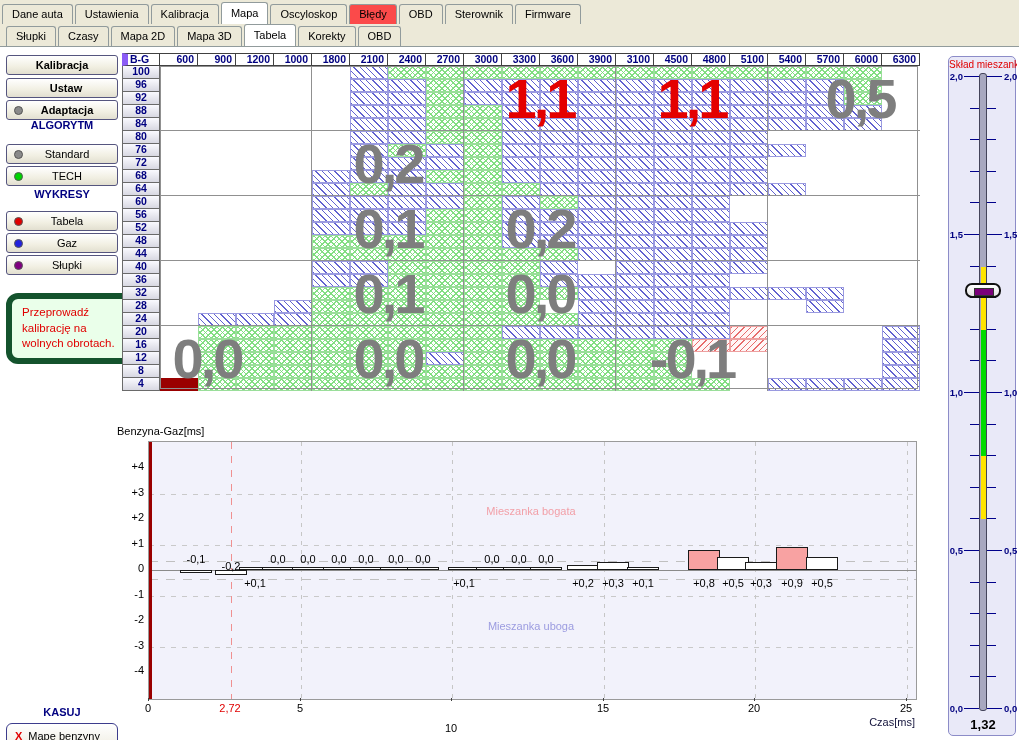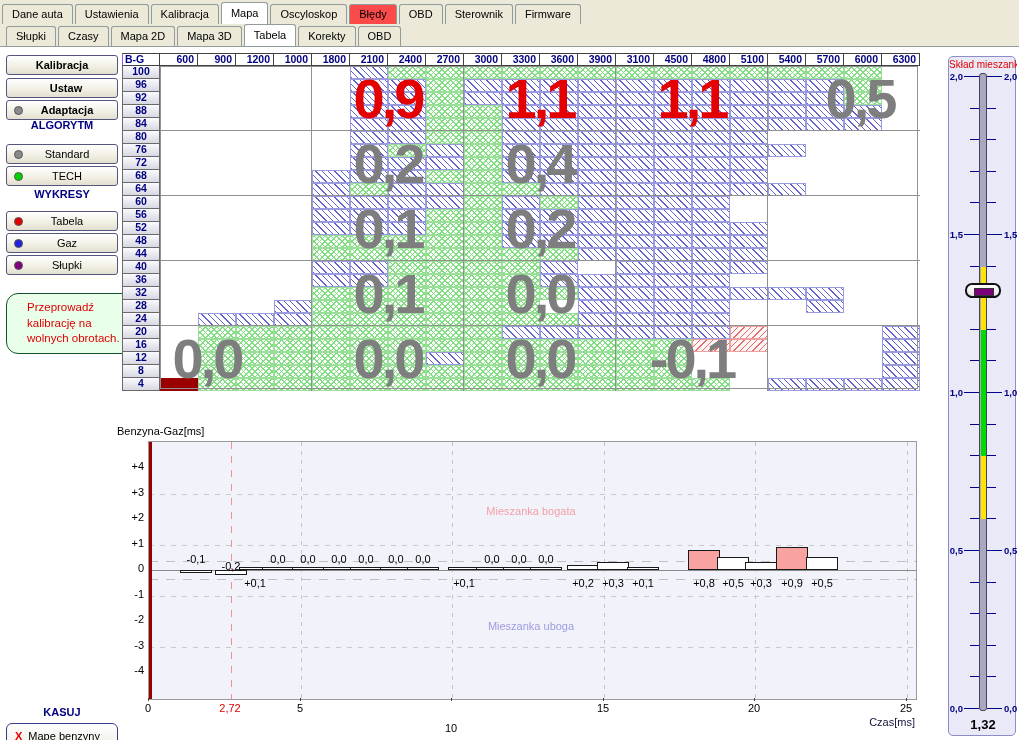--- a/index.html
+++ b/index.html
@@ -14,33 +14,33 @@
   #content{position:absolute;left:0;top:46px;width:1019px;height:694px;background:#ffffff;border-top:1px solid #919b9c;overflow:hidden;}
 
   
   .sbtn{position:absolute;left:6px;width:112px;height:20px;box-sizing:border-box;border:1px solid #55557e;border-radius:3px;
         background:linear-gradient(#ffffff,#f1efe2 60%,#e2dfd0);font-size:11px;display:flex;align-items:center;justify-content:center;cursor:default;}
   .sbtn.bold{font-weight:bold;}
   .sbtn .dot{position:absolute;left:7px;top:5px;width:9px;height:9px;border-radius:50%;border:1px solid #555;box-sizing:border-box;}
   .sbtn .dot + span{margin-left:10px;}
   .sbtn span{pointer-events:none;}
   .sblabel{position:absolute;left:6px;width:112px;text-align:center;font-size:11px;font-weight:bold;color:#000080;}
-  #notice{position:absolute;left:6px;top:246px;width:96px;padding:6px 20px;border:1px solid #14532d;border-radius:12px;
+  #notice{position:absolute;left:6px;top:246px;width:96px;padding:6px 10px;border:6px solid #14532d;border-radius:12px;
           background:#eaffea;color:#e00000;font-size:11.5px;line-height:1.35;}
   #kasuj-label{position:absolute;left:6px;top:659px;width:112px;text-align:center;font-size:11px;font-weight:bold;color:#000080;}
   #kasuj-btn{position:absolute;left:6px;top:676px;width:112px;height:26px;box-sizing:border-box;border:1px solid #3c3c8c;border-radius:6px;
              background:linear-gradient(#ffffff,#efede2);font-size:11px;display:flex;align-items:center;padding-left:8px;}
   #kasuj-btn .x{color:#e00000;font-weight:bold;margin-right:6px;}
 
   
   #map{position:absolute;left:122px;top:6px;width:798px;display:grid;grid-template-columns:repeat(21,38px);grid-auto-rows:13px;}
   #map>div{box-sizing:border-box;}
   .mh{background:#fff;border:1px solid #404040;border-left:none;font-size:10.5px;font-weight:bold;color:#000080;
       text-align:right;padding:0 3px 0 0;line-height:11px;overflow:hidden;}
-  .mh.corner{text-align:left;padding-left:2px;border-left:1px solid #8b5cf6;}
+  .mh.corner{text-align:left;padding-left:2px;border-left:6px solid #8b5cf6;}
   .rh{background:linear-gradient(#fafaff,#d8d8e2);border:1px solid #6a6a6a;border-top:none;font-size:10.5px;font-weight:bold;color:#000080;
       text-align:center;line-height:11px;}
   .mc{background:transparent;}
   .pb{border:1px solid #9a9ae0;background-image:repeating-linear-gradient(45deg,rgba(70,70,200,.85) 0 1px,transparent 1px 4.5px);}
   .pg{border:1px solid #9ade9a;background-image:repeating-linear-gradient(45deg,rgba(120,220,120,.9) 0 1px,transparent 1px 4px),
        repeating-linear-gradient(135deg,rgba(120,220,120,.9) 0 1px,transparent 1px 4px);}
   .pr{border:1px solid #eda0a0;background-color:#fff6f6;background-image:repeating-linear-gradient(135deg,rgba(230,100,100,.95) 0 1px,transparent 1px 4.5px);}
   .pd{background:#9a0000;}
   .bandline{position:absolute;background:#909090;z-index:2;}
   .mapframe{position:absolute;border:1px solid #909090;z-index:2;pointer-events:none;}
@@ -692,26 +692,24 @@
         <div class="mc pb"></div>
         <div class="bandline" style="left: 189px; top: 13px; width: 1px; height: 325px;"></div>
         <div class="bandline" style="left: 38px; top: 77px; width: 760px; height: 1px;"></div>
         <div class="bandline" style="left: 341px; top: 13px; width: 1px; height: 325px;"></div>
         <div class="bandline" style="left: 38px; top: 142px; width: 760px; height: 1px;"></div>
         <div class="bandline" style="left: 493px; top: 13px; width: 1px; height: 325px;"></div>
         <div class="bandline" style="left: 38px; top: 207px; width: 760px; height: 1px;"></div>
         <div class="bandline" style="left: 645px; top: 13px; width: 1px; height: 325px;"></div>
         <div class="bandline" style="left: 38px; top: 272px; width: 760px; height: 1px;"></div>
         <div class="mapframe" style="left: 38px; top: 13px; width: 758px; height: 323px;"></div>
-        <div class="ov red" style="left: 266px; top: 46px;">0,9</div>
         <div class="ov red" style="left: 418px; top: 46px;">1,1</div>
         <div class="ov red" style="left: 570px; top: 46px;">1,1</div>
         <div class="ov gray" style="left: 738px; top: 46px;">0,5</div>
         <div class="ov gray" style="left: 266px; top: 111px;">0,2</div>
-        <div class="ov gray" style="left: 418px; top: 111px;">0,4</div>
         <div class="ov gray" style="left: 266px; top: 176px;">0,1</div>
         <div class="ov gray" style="left: 418px; top: 176px;">0,2</div>
         <div class="ov gray" style="left: 266px; top: 241px;">0,1</div>
         <div class="ov gray" style="left: 418px; top: 241px;">0,0</div>
         <div class="ov gray" style="left: 85px; top: 306px;">0,0</div>
         <div class="ov gray" style="left: 266px; top: 306px;">0,0</div>
         <div class="ov gray" style="left: 418px; top: 306px;">0,0</div>
         <div class="ov gray" style="left: 570px; top: 306px;">-0,1</div>
       </div>
     <div id="chart-title">Benzyna-Gaz[ms]</div>

